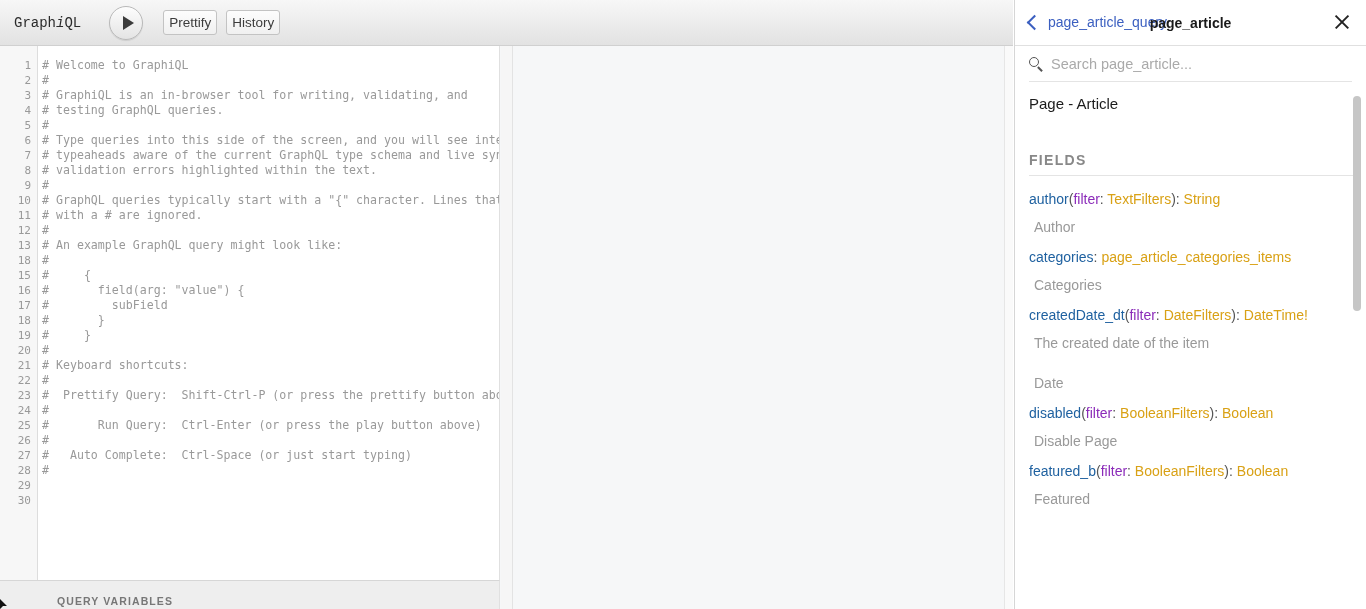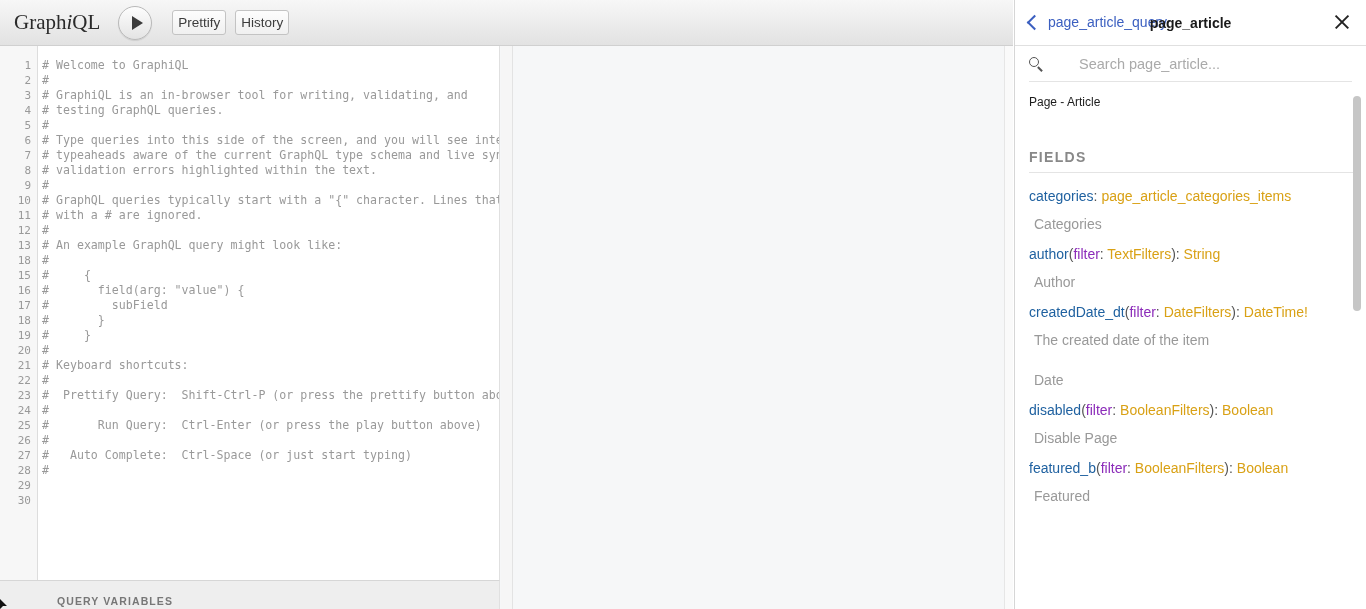--- a/index.html
+++ b/index.html
@@ -39,25 +39,25 @@
     height: 46px;
     background: linear-gradient(#f7f7f7, #e2e2e2);
     border-bottom: 1px solid #d0d0d0;
     box-sizing: border-box;
     display: flex;
     align-items: center;
     padding-left: 14px;
   }
 
   .logo {
-    font-family: Liberation Serif, serif;
-    font-size: 21px;
+    font-family: Liberation Mono, monospace;
+    font-size: 14px;
     color: #2a2a2a;
     letter-spacing: 0px;
-    margin-right: 18px;
+    margin-right: 28px;
     white-space: nowrap;
     user-select: none;
   }
   .logo .i-lower {
     font-style: italic;
   }
 
   .exec-button {
     width: 34px;
     height: 34px;
@@ -264,21 +264,20 @@
   .doc-close:after  { transform: rotate(-45deg); }
 
   
   .doc-search {
     position: relative;
     margin: 0 14px;
     height: 35px;
     border-bottom: 1px solid #e4e4e4;
     display: flex;
     align-items: center;
-    gap: 28px;
   }
   .search-icon {
     width: 14px; height: 14px;
     margin-right: 8px;
     flex: 0 0 auto;
     position: relative;
   }
   .search-icon .ring {
     position: absolute;
     left: 0; top: 0;
@@ -311,21 +310,21 @@
   .doc-body {
     position: absolute;
     left: 0; top: 82px;
     width: 352px;
     height: 527px;
     overflow: hidden;
   }
   .doc-inner { padding: 0 14px; }
 
   .type-name {
-    font-size: 12px;
+    font-size: 15px;
     color: #1c1c1c;
     padding-top: 13px;
     padding-bottom: 4px;
   }
   .section-title {
     font-size: 14px;
     font-weight: bold;
     letter-spacing: 1.3px;
     color: #888;
     margin-top: 36px;
@@ -509,26 +508,26 @@
       <input class="search-input" type="text" placeholder="Search page_article..." style="">
     </div>
 
     <div class="doc-body">
       <div class="doc-inner">
         <div class="type-name">Page - Article</div>
         <div class="section-title">FIELDS</div>
         <div class="section-rule"></div>
         <div id="field-list">
             <div class="field-row">
+              <div class="field-sig"><span class="f-name">author</span><span class="f-punct">(</span><span class="f-arg">filter</span><span class="f-punct">: </span><span class="f-type">TextFilters</span><span class="f-punct">)</span><span class="f-punct">: </span><span class="f-type">String</span></div>
+              <div class="field-desc">Author</div>
+            </div>
+            <div class="field-row">
               <div class="field-sig"><span class="f-name">categories</span><span class="f-punct">: </span><span class="f-type">page_article_categories_items</span></div>
               <div class="field-desc">Categories</div>
-            </div>
-            <div class="field-row">
-              <div class="field-sig"><span class="f-name">author</span><span class="f-punct">(</span><span class="f-arg">filter</span><span class="f-punct">: </span><span class="f-type">TextFilters</span><span class="f-punct">)</span><span class="f-punct">: </span><span class="f-type">String</span></div>
-              <div class="field-desc">Author</div>
             </div>
             <div class="field-row">
               <div class="field-sig"><span class="f-name">createdDate_dt</span><span class="f-punct">(</span><span class="f-arg">filter</span><span class="f-punct">: </span><span class="f-type">DateFilters</span><span class="f-punct">)</span><span class="f-punct">: </span><span class="f-type">DateTime!</span></div>
               <div class="field-desc">The created date of the item</div>
             </div>
             <div class="field-row">
               <div class="field-desc">Date</div>
             </div>
             <div class="field-row">
               <div class="field-sig"><span class="f-name">disabled</span><span class="f-punct">(</span><span class="f-arg">filter</span><span class="f-punct">: </span><span class="f-type">BooleanFilters</span><span class="f-punct">)</span><span class="f-punct">: </span><span class="f-type">Boolean</span></div>

